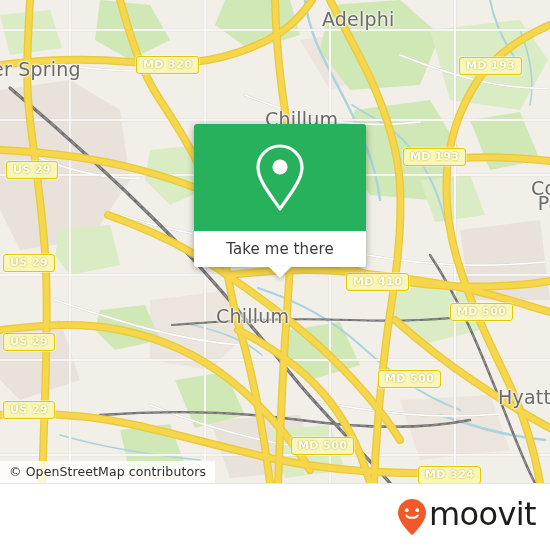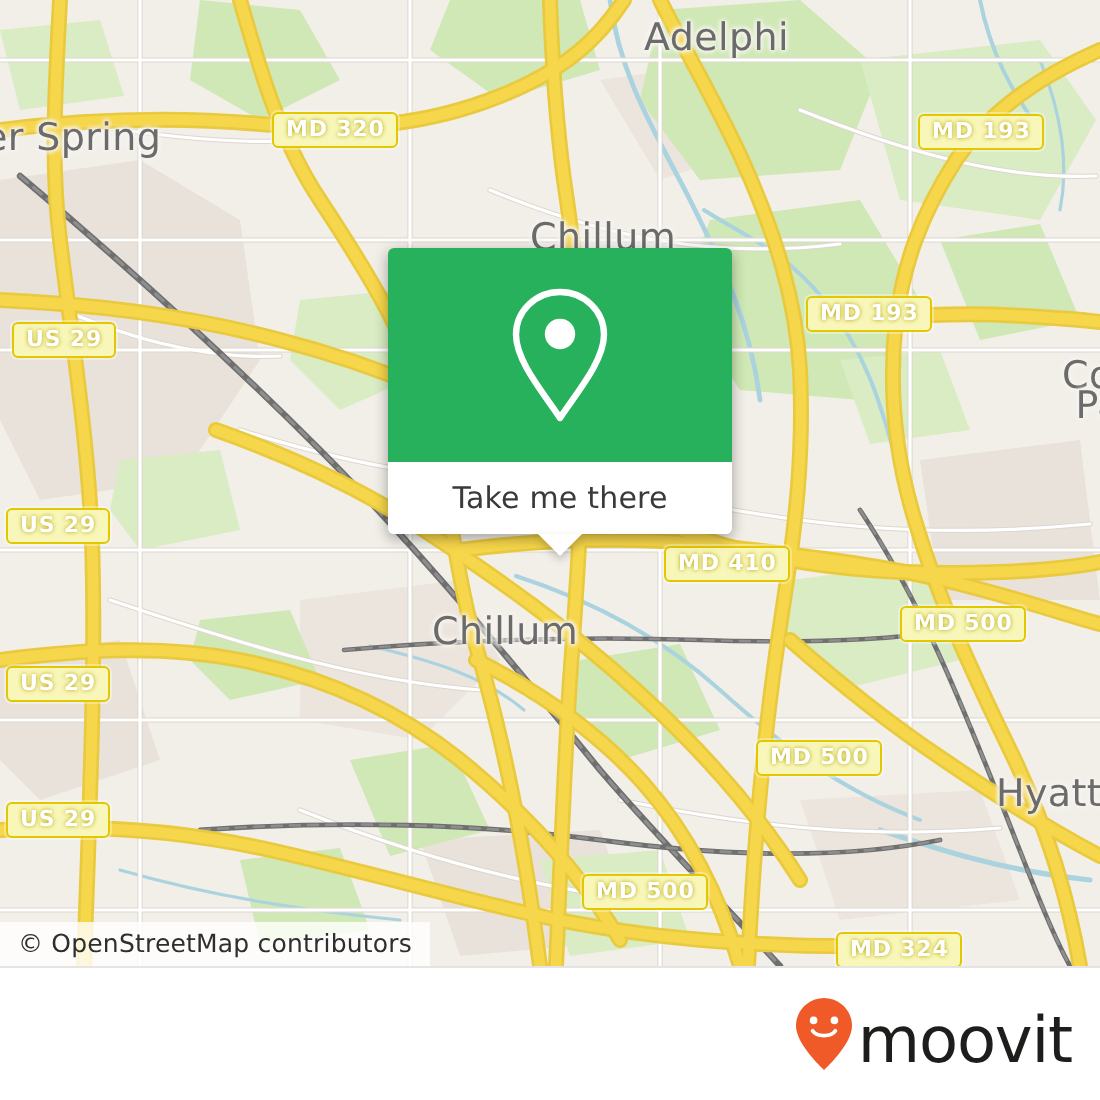--- a/index.html
+++ b/index.html
@@ -143,21 +143,21 @@
   #footer-text {
     color: #2f2f2f;
     font-family: "DejaVu Sans", sans-serif;
     font-size: 14.5px;
     line-height: 21px;
     max-width: 390px;
     letter-spacing: -.1px;
   }
   #brand {
     display: flex;
-    align-items: flex-end;
+    align-items: flex-start;
     gap: 2px;
   }
   #brand-word {
     color: #1d1d1b;
     font-family: "DejaVu Sans", sans-serif;
     font-size: 32px;
     font-weight: 400;
     letter-spacing: -.6px;
     line-height: 32px;
   }
@@ -323,21 +323,21 @@
     <div class="place-label big" style="left:-8px;  top:62px;">er Spring</div>
     <div class="place-label big" style="left:322px; top:12px;">Adelphi</div>
     <div class="place-label big" style="left:265px; top:112px;">Chillum</div>
     <div class="place-label big" style="left:216px; top:309px;">Chillum</div>
     <div class="place-label big" style="left:531px; top:181px;">Coll<br>Pa</div>
     <div class="place-label big" style="left:498px; top:390px;">Hyattsvil</div>
 
     <div class="shield" style="left:136px; top:56px;">MD 320</div>
     <div class="shield" style="left:459px; top:57px;">MD 193</div>
     <div class="shield" style="left:403px; top:148px;">MD 193</div>
-    <div class="shield" style="left:332px; top:273px;">MD 410</div>
+    <div class="shield" style="left:346px; top:273px;">MD 410</div>
     <div class="shield" style="left:450px; top:303px;">MD 500</div>
     <div class="shield" style="left:378px; top:370px;">MD 500</div>
     <div class="shield" style="left:291px; top:437px;">MD 500</div>
     <div class="shield" style="left:418px; top:466px;">MD 324</div>
     <div class="shield" style="left:6px;   top:161px;">US 29</div>
     <div class="shield" style="left:3px;   top:254px;">US 29</div>
     <div class="shield" style="left:3px;   top:333px;">US 29</div>
     <div class="shield" style="left:3px;   top:401px;">US 29</div>
 
     <div id="card">

